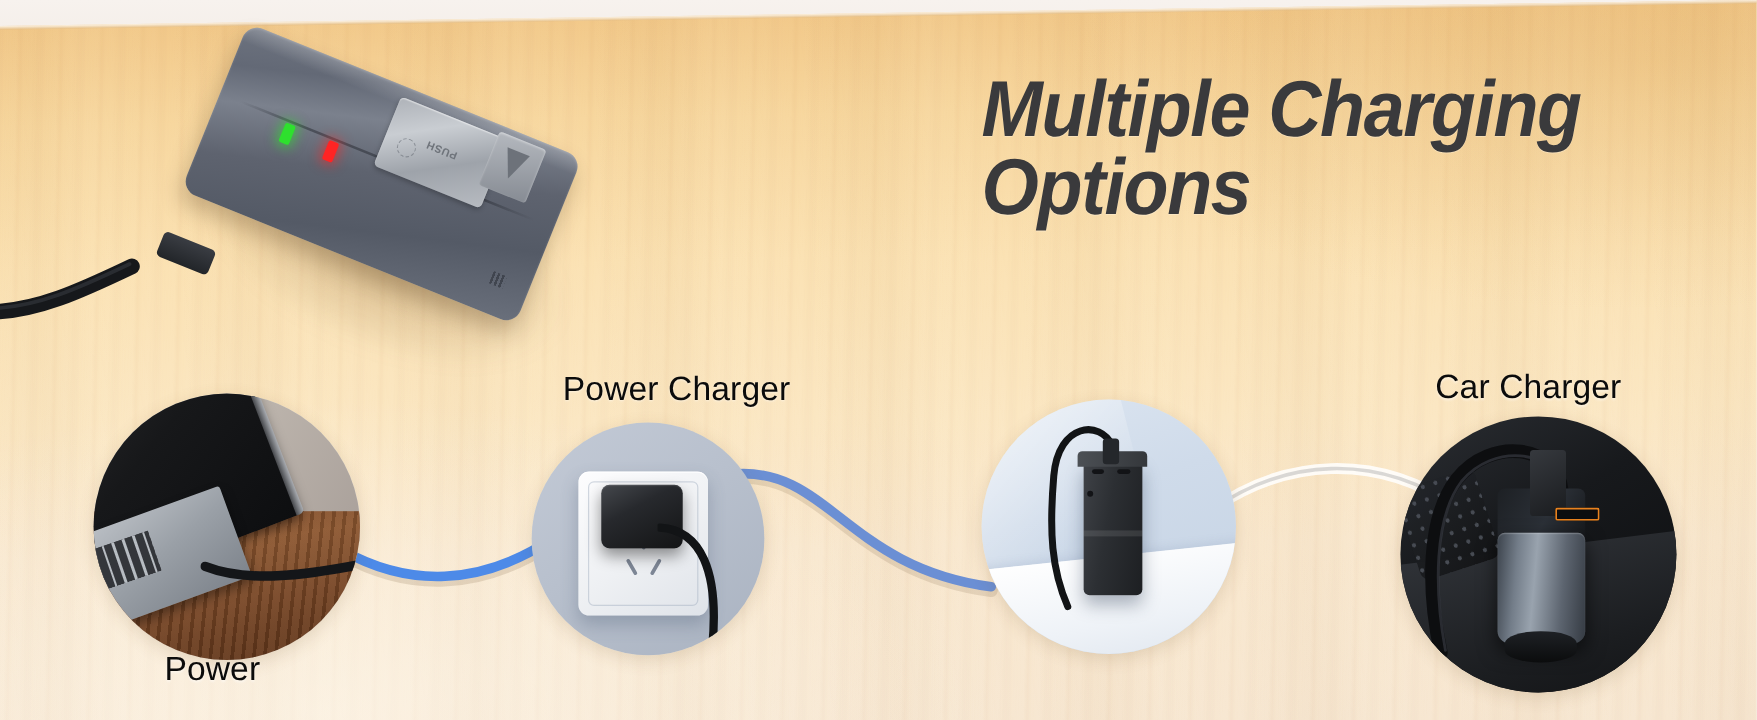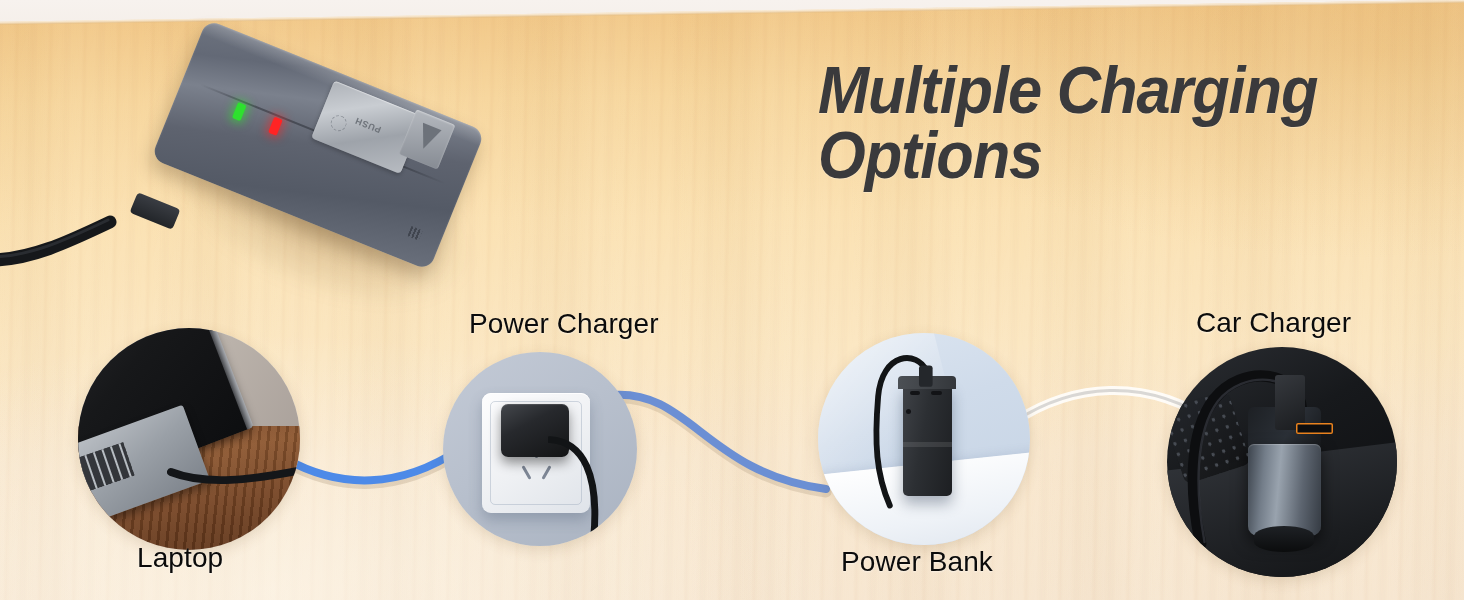--- a/index.html
+++ b/index.html
@@ -476,21 +476,21 @@
     <div class="lt-screen">
       <div class="lt-screen-edge"></div>
     </div>
     <div class="lt-base">
       <div class="lt-keys"></div>
     </div>
     <svg class="lt-cable" viewBox="0 0 140 40">
       <path d="M4 20 C 40 34, 86 28, 138 18" stroke="#141619" stroke-width="8" fill="none" stroke-linecap="round"></path>
     </svg>
   </div>
-  <div class="label" style="left:137px; top:542px;">Laptop</div>
+  <div class="label" style="left:137px; top:542px;">Power</div>
 
   <div class="label" style="left:469px; top:308px;">Power Charger</div>
   <div class="callout wall-scene" style="left:443px; top:352px; width:194px; height:194px;">
     <div class="wc-plate">
       <div class="wc-plate-inner"></div>
       <div class="wc-socket-pin" style="left:40%; top:60%; transform:rotate(-30deg);"></div>
       <div class="wc-socket-pin" style="left:58%; top:60%; transform:rotate(30deg);"></div>
       <div class="wc-socket-pin" style="left:49%; top:45%; height:11px;"></div>
     </div>
     <div class="wc-brick"></div>
@@ -507,21 +507,20 @@
       <div class="pb-band"></div>
       <div class="pb-port" style="left:14%; top:6%;"></div>
       <div class="pb-port" style="left:58%; top:6%;"></div>
       <div class="pb-port" style="left:6%; top:22%; width:10%; height:5%; border-radius:3px;"></div>
     </div>
     <svg class="pb-cable" viewBox="0 0 90 170">
       <path d="M72 26 C 62 4, 26 6, 22 52 C 18 100, 20 132, 34 164" stroke="#121416" stroke-width="6" fill="none" stroke-linecap="round"></path>
       <rect x="64" y="20" width="14" height="22" rx="3" fill="#24272b"></rect>
     </svg>
   </div>
-  <div class="label" style="left:841px; top:546px;">Power Bank</div>
 
   <div class="label" style="left:1196px; top:307px;text-align:right;">Car Charger</div>
   <div class="callout cc-scene" style="left:1167px; top:347px; width:230px; height:230px;">
     <div class="cc-console"></div>
     <div class="cc-speaker"></div>
     <svg class="cc-cable" viewBox="0 0 150 200">
       <path d="M132 54 C 128 14, 70 6, 40 44 C 14 78, 14 140, 26 196" stroke="#0d0e10" stroke-width="12" fill="none" stroke-linecap="round"></path>
       <path d="M130 52 C 126 18, 72 12, 44 46 C 20 78, 20 140, 30 194" stroke="#3c4047" stroke-width="2.5" fill="none" stroke-linecap="round" opacity=".6"></path>
     </svg>
     <div class="cc-head"></div>

